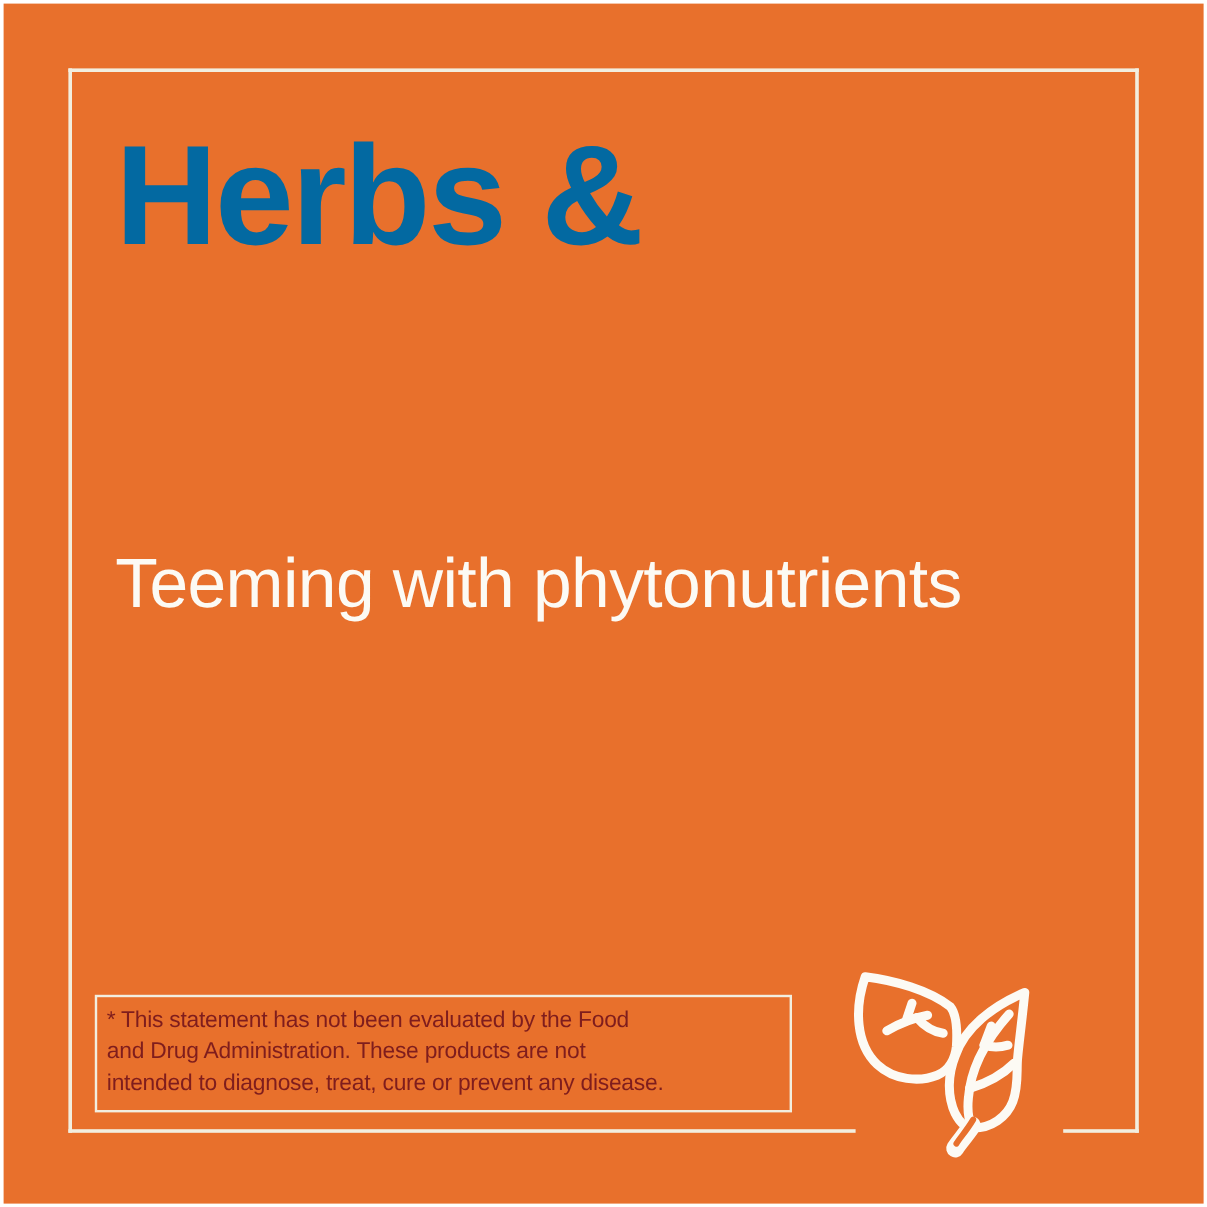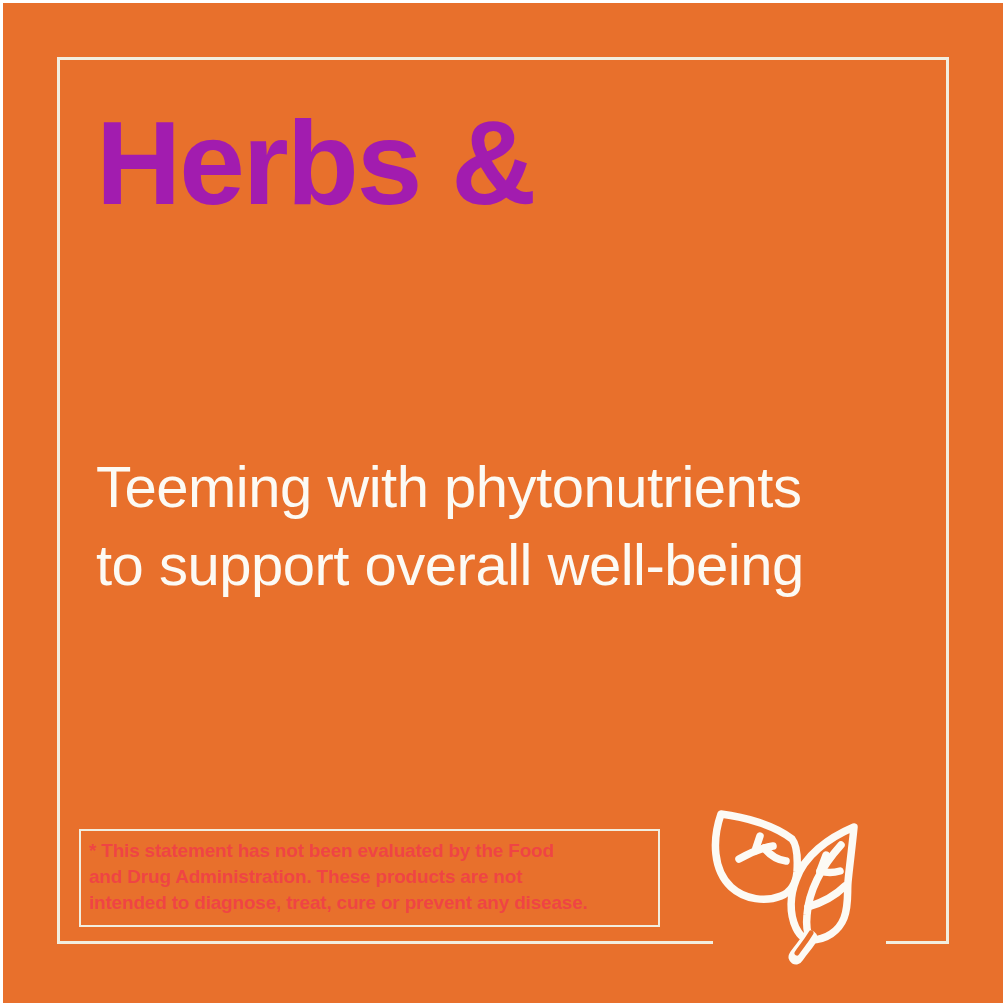--- a/index.html
+++ b/index.html
@@ -20,37 +20,37 @@
     background: #F2EEDF;
   }
   .frame-top    { left: 57px; top: 57px;  width: 892px; height: 3px; }
   .frame-left   { left: 57px; top: 57px;  width: 3px;   height: 887px; }
   .frame-right  { left: 946px; top: 57px; width: 3px;   height: 887px; }
   .frame-bottom-a { left: 57px;  top: 941px; width: 656px; height: 3px; }
   .frame-bottom-b { left: 886px; top: 941px; width: 63px;  height: 3px; }
 
   .title {
     position: absolute; left: 96px; top: 100px;
-    color: #a21caf;
+    color: #0369a1;
     font-size: 118px; font-weight: 700;
     line-height: 126px; letter-spacing: -2px;
   }
   .subtitle {
     position: absolute; left: 96px; top: 428px;
     color: #FCFAF4;
     font-size: 58px; font-weight: 400;
     line-height: 78px; letter-spacing: -0.5px; margin-top: 20px;
   }
   .disclaimer {
     position: absolute; left: 79px; top: 829px;
     width: 561px;
     border: 2px solid #F2EEDF;
     padding: 7px 8px 9px 8px;
-    color: #ef4444;
-    font-size: 19px; font-weight: 700;
+    color: #7f1d1d;
+    font-size: 19px; font-weight: 400;
     line-height: 26px; letter-spacing: -0.2px;
     white-space: nowrap;
   }
   .leaves {
     position: absolute; left: 700px; top: 798px;
     width: 190px; height: 169px;
   }
 </style>
 </head>
 <body>
@@ -62,21 +62,20 @@
 <div class="frame-line frame-right"></div>
 <div class="frame-line frame-bottom-a"></div>
 <div class="frame-line frame-bottom-b"></div>
 
 <div class="title">
   <div>Herbs &amp;</div>
 </div>
 
 <div class="subtitle">
   <div>Teeming with phytonutrients</div>
-  <div>to support overall well-being</div>
 </div>
 
 <div class="disclaimer">
   <div>* This statement has not been evaluated by the Food</div>
   <div>and Drug Administration. These products are not</div>
   <div>intended to diagnose, treat, cure or prevent any disease.</div>
 </div>
 
 <svg class="leaves" viewBox="0 0 190 169" xmlns="http://www.w3.org/2000/svg" aria-hidden="true">
 

